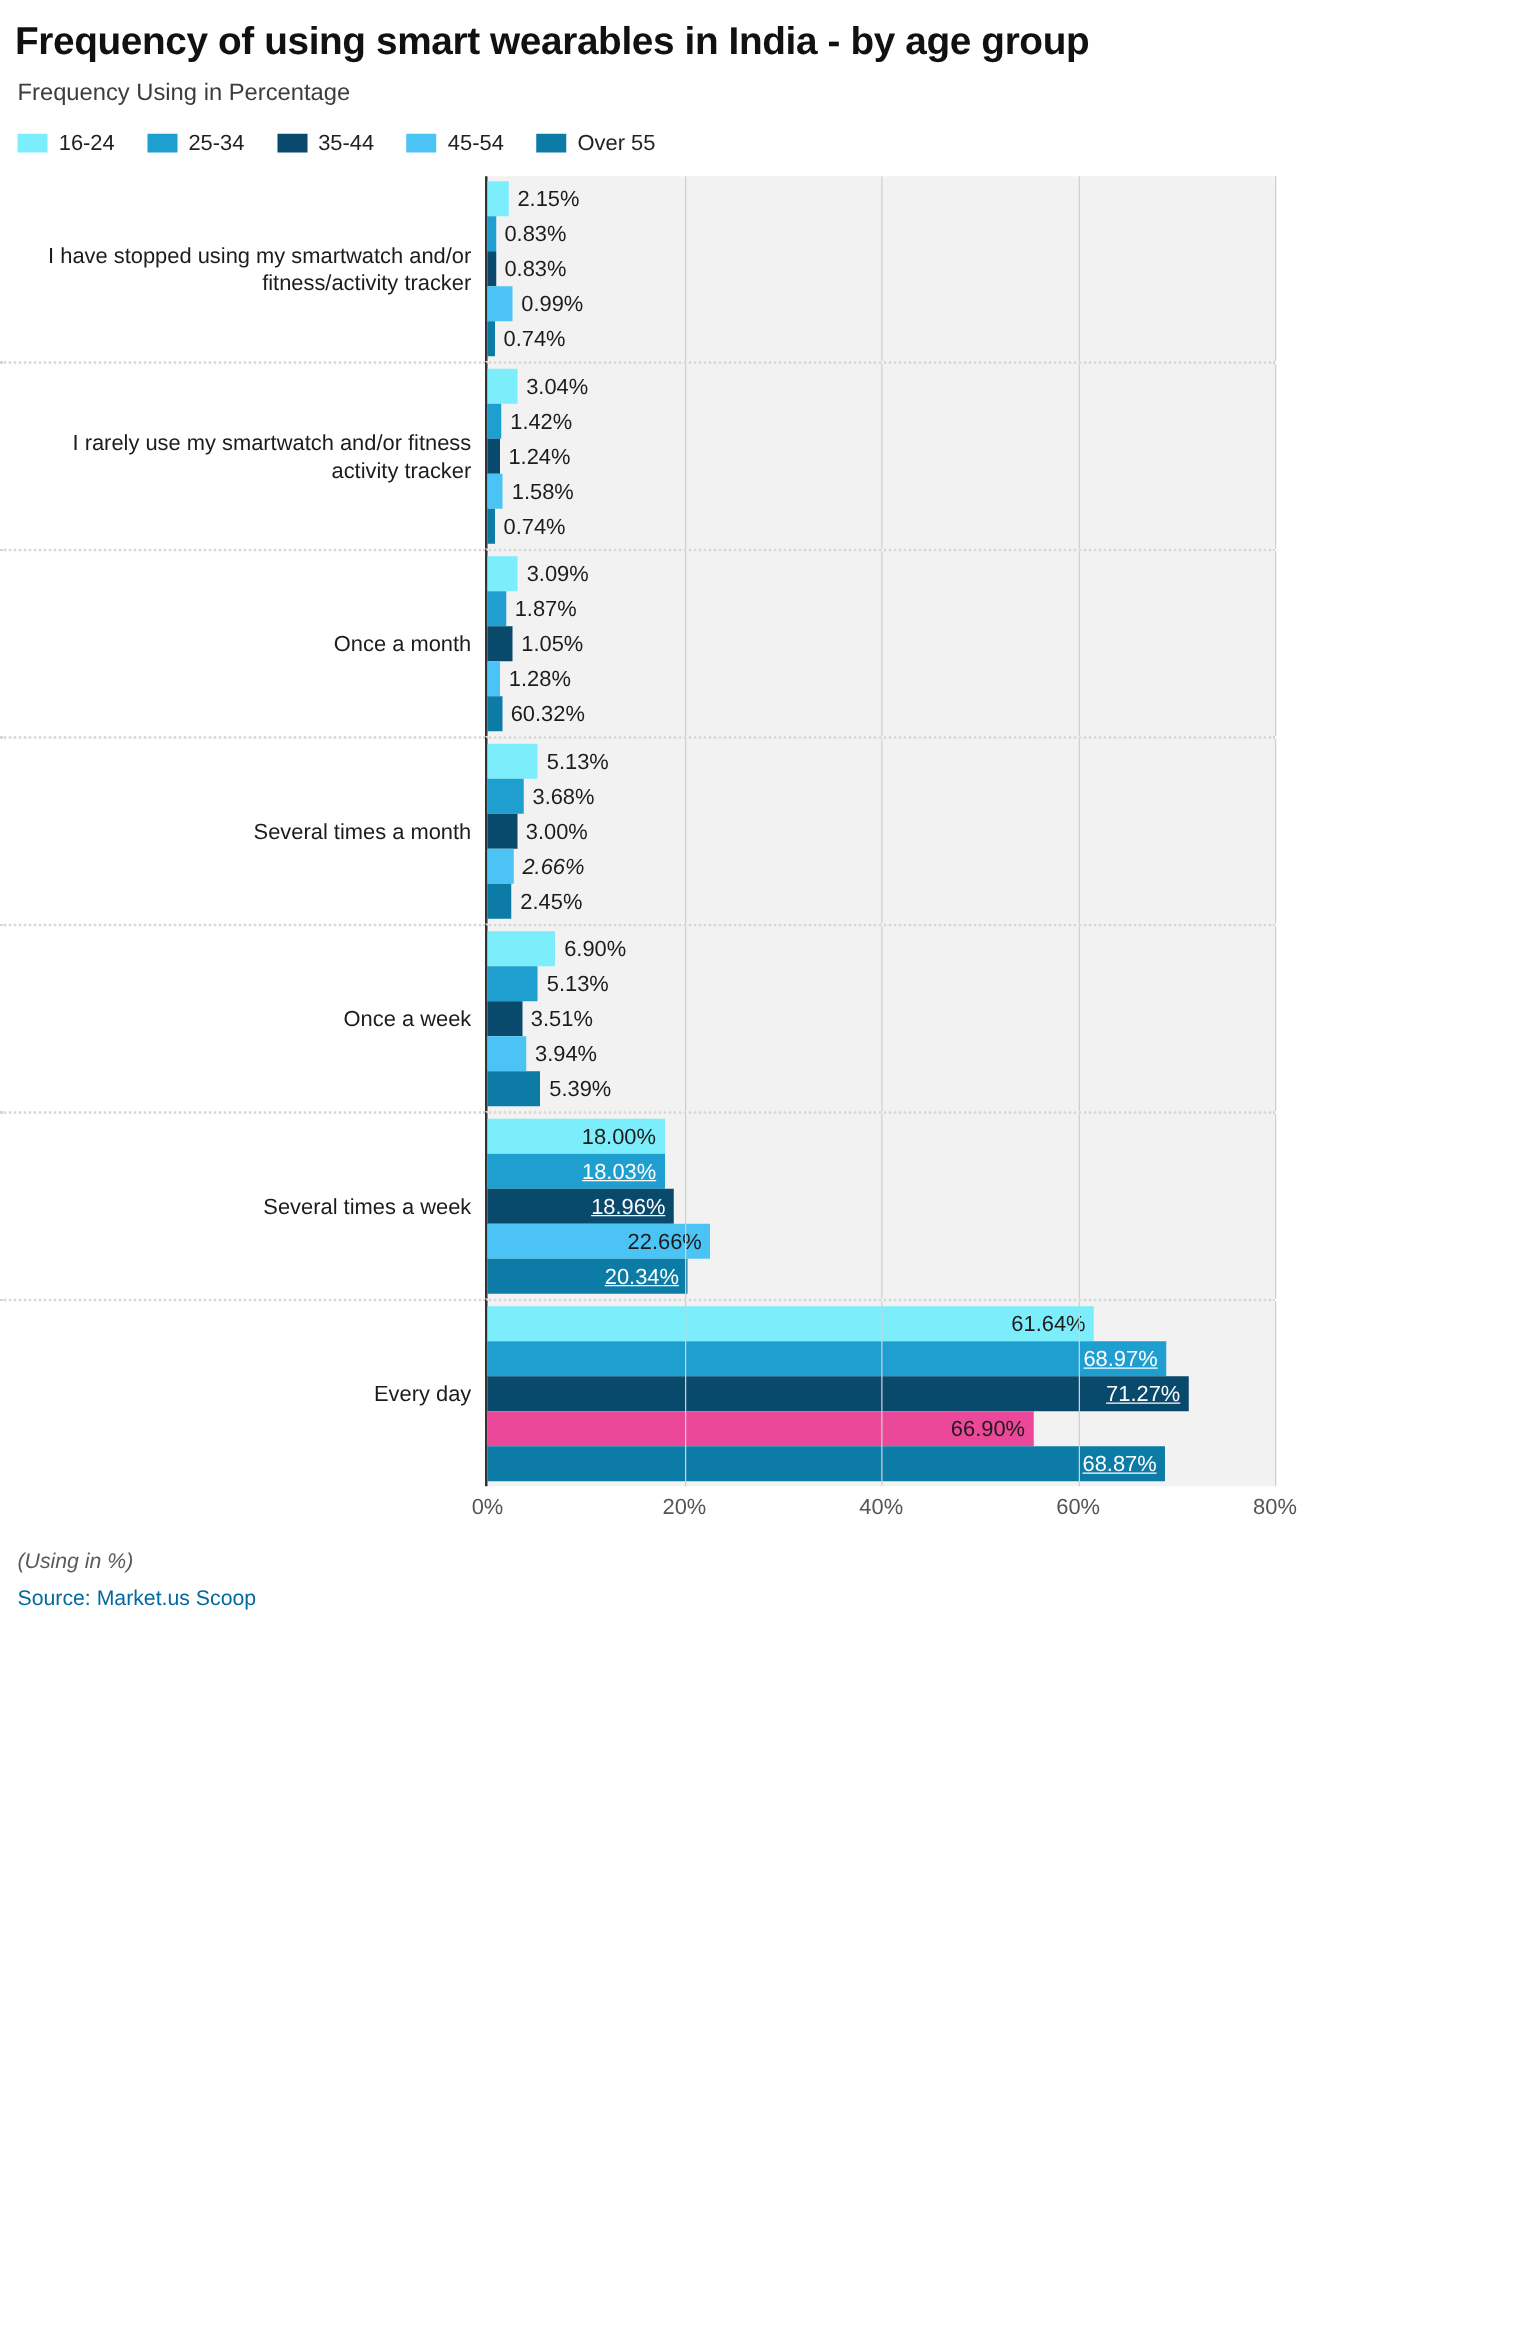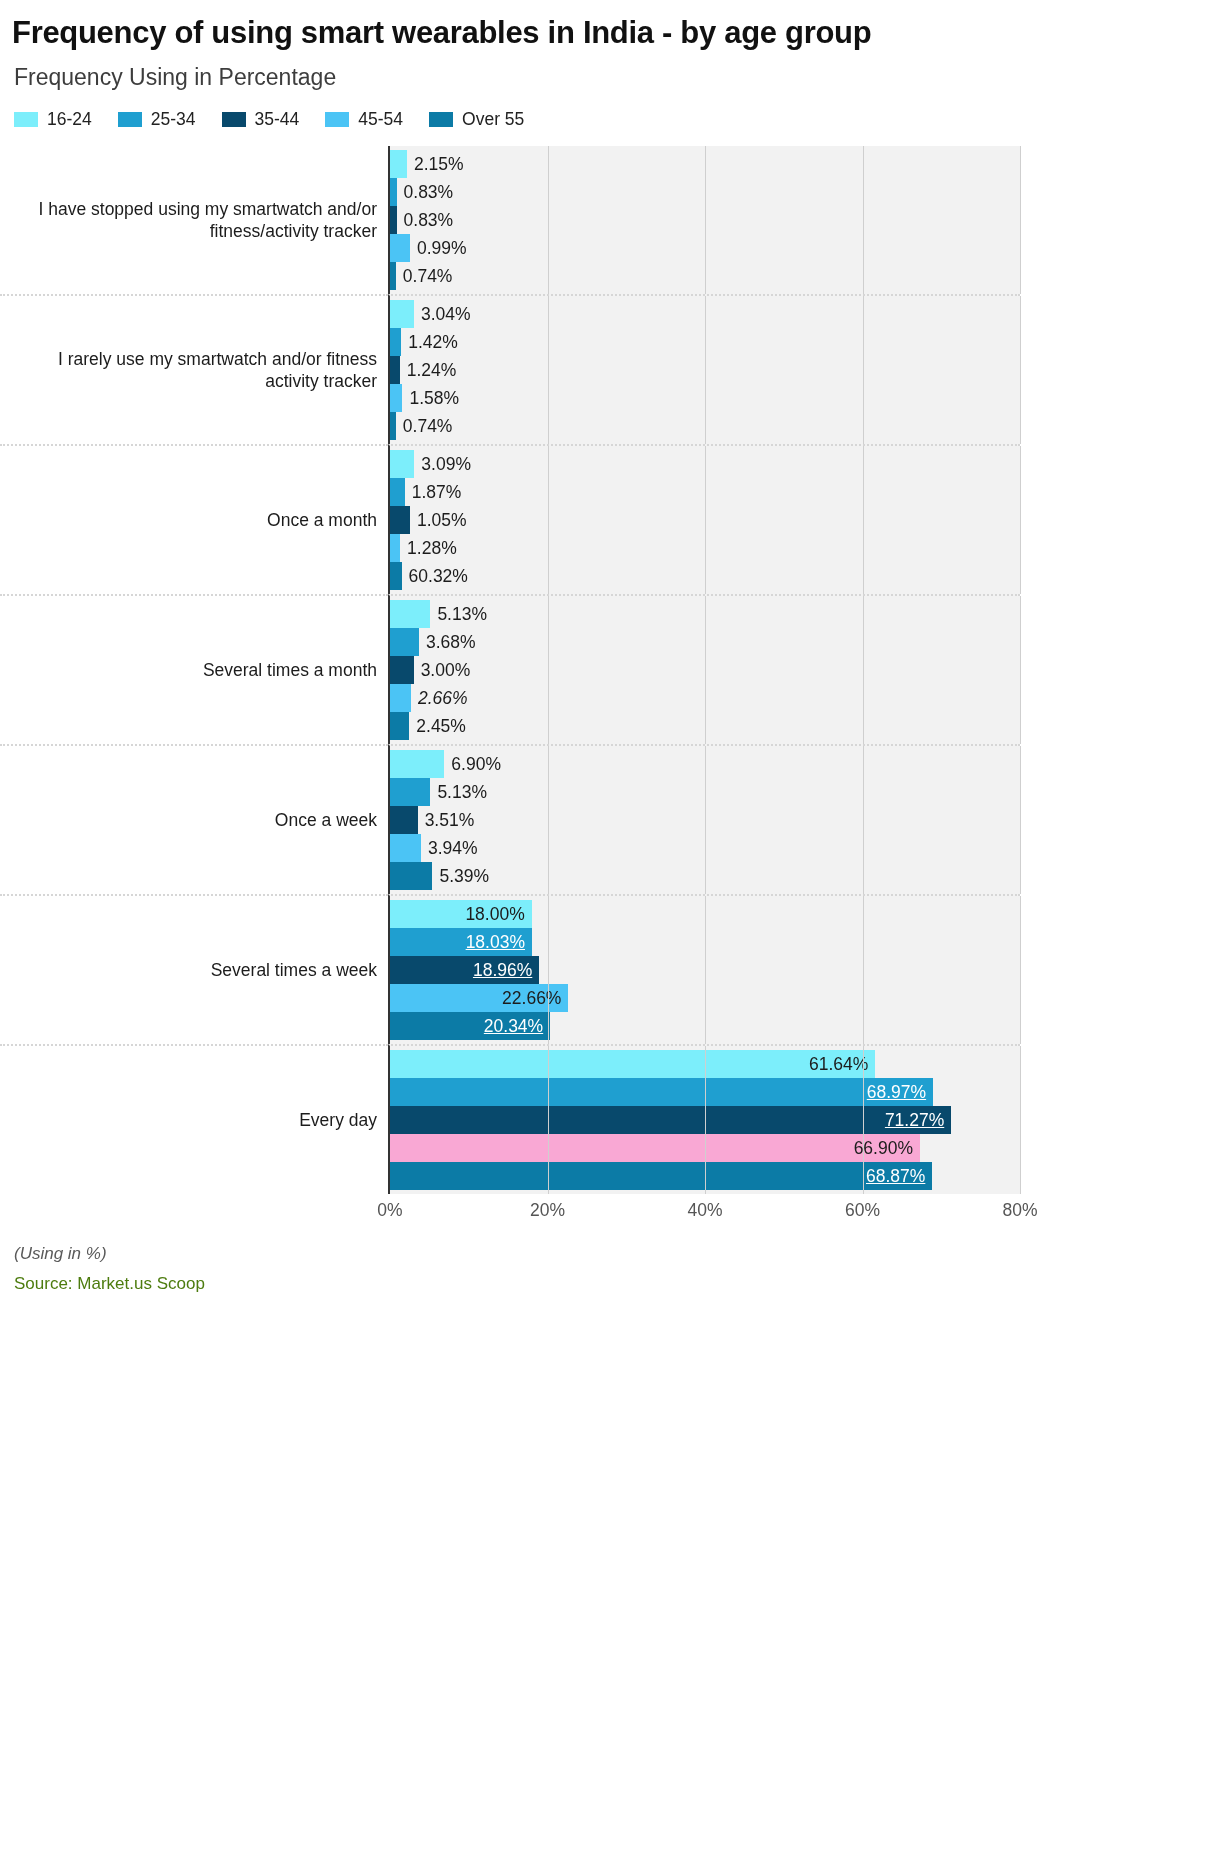--- a/index.html
+++ b/index.html
@@ -28,21 +28,21 @@
     padding: 14px 12px 0 12px;
     font-size: 31px;
     font-weight: bold;
     line-height: 38px;
     letter-spacing: -0.3px;
     color: #111111;
   }
   .subtitle {
     margin: 0;
     padding: 12px 12px 0 14px;
-    font-size: 23px;
+    font-size: 19px;
     font-weight: normal;
     color: #3d3d3d;
   }
 
   
   .legend {
     display: flex;
     align-items: center;
     padding: 18px 12px 0 14px;
     gap: 0px;
@@ -175,21 +175,21 @@
     padding: 16px 12px 0 14px;
   }
   .footer-note {
     font-size: 17px;
     font-style: italic;
     color: #5a5a5a;
     margin: 0 0 10px 0;
   }
   .footer-source {
     font-size: 17px;
-    color: #4d7c0f;
+    color: #0369a1;
     margin: 0;
   }
 </style>
 </head>
 <body>
 
 <div class="page">
 
   <h1 class="title">Frequency of using smart wearables in India - by age group</h1>
   <div class="subtitle">Frequency Using in Percentage</div>
@@ -447,21 +447,21 @@
               <div class="bar" style="width: 543.139px; background: rgb(31, 159, 208);">
                 <span class="bar-value inside-light">68.97%</span>
               </div>
             </div>
             <div class="bar-row">
               <div class="bar" style="width: 561.251px; background: rgb(8, 73, 108);">
                 <span class="bar-value inside-light">71.27%</span>
               </div>
             </div>
             <div class="bar-row">
-              <div class="bar" style="width: 530px; background: #f9a8d4;">
+              <div class="bar" style="width: 437px; background: #ec4899;">
                 <span class="bar-value inside-dark">66.90%</span>
               </div>
             </div>
             <div class="bar-row">
               <div class="bar" style="width: 542.351px; background: rgb(12, 123, 166);">
                 <span class="bar-value inside-light">68.87%</span>
               </div>
             </div>
             <div class="gridlines">
               <div class="gridline" style="left: 157.5px;"></div>

